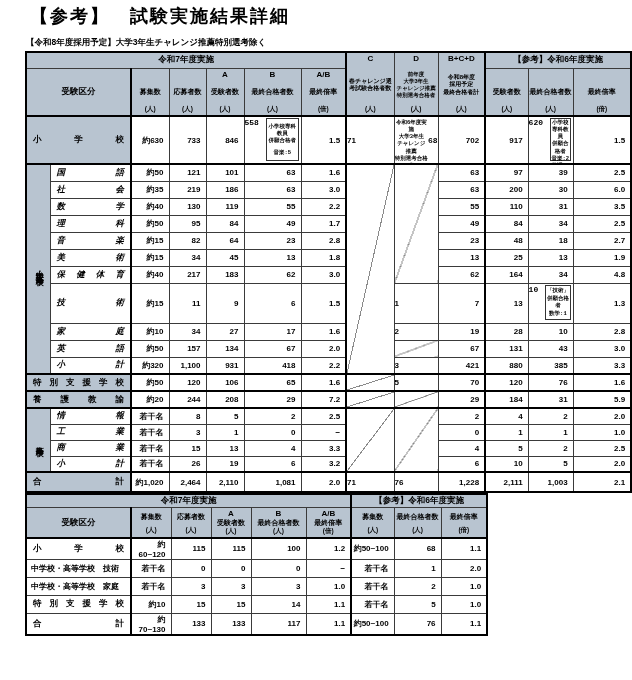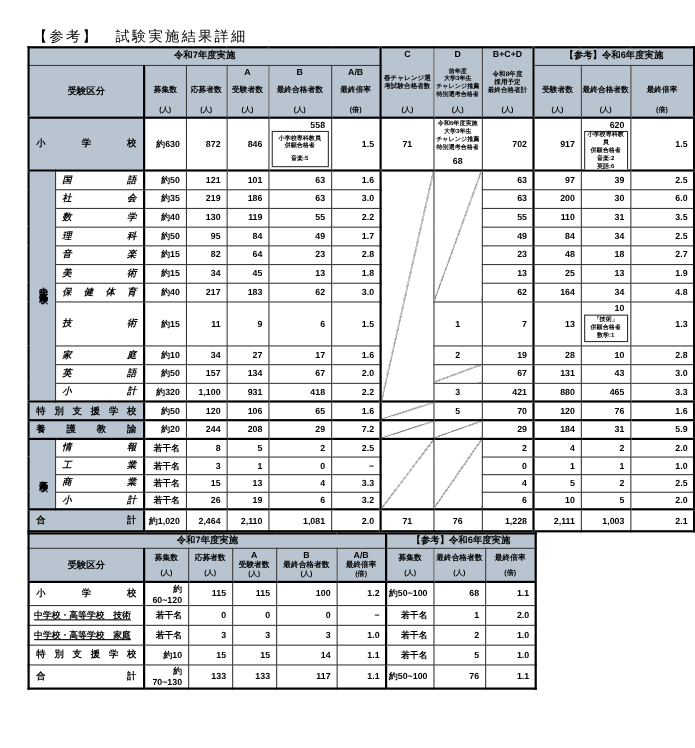--- a/index.html
+++ b/index.html
@@ -2,66 +2,67 @@
 <html><head>
 <meta charset="utf-8">
 <style>
   html,body{margin:0;padding:0;}
   body{
     width:632px;height:680px;background:#ffffff;color:#000;
     font-family:"Liberation Sans","DejaVu Sans",sans-serif;
     overflow:hidden;
   }
   .page{position:relative;width:632px;height:680px;}
-  .title{margin:24px 0 0 30px;font-size:13px;font-weight:normal;letter-spacing:2px;}
+  .title{margin:4px 0 0 30px;font-size:18px;font-weight:bold;letter-spacing:2px;}
   .subtitle{margin:7px 0 0 0;text-align:center;font-size:11px;font-weight:bold;}
   .cap{margin:9px 0 2px 26px;font-size:8.5px;font-weight:bold;}
   .cap2{margin:7px 0 2px 26px;font-size:8.5px;font-weight:bold;}
   table{border-collapse:collapse;table-layout:fixed;margin-left:25px;}
   #t1{width:605px;border:2px solid #000;}
   #t2{width:461px;border:2px solid #000;}
   td{border:1px solid #3a3a3a;padding:0;font-size:8px;vertical-align:middle;overflow:hidden;}
   .hd{background:#b8c4d0;font-weight:bold;text-align:center;}
   .banner{font-size:8.5px;}
   .num{text-align:right;padding-right:5px;font-weight:bold;background:#fff;}
-  .ctr{text-align:center;font-weight:bold;background:#fff;}
+  .ctr{text-align:left;font-weight:bold;background:#fff;}
   .lbl{background:#b8c4d0;font-weight:bold;font-size:8.5px;text-align:justify;text-align-last:justify;padding:0 6px;}
   .sublbl{background:#fff;font-weight:bold;font-size:8.5px;text-align:justify;text-align-last:justify;padding:0 6px;font-style:italic;}
   .lbl2{background:#fff;font-weight:bold;font-size:8.5px;text-align:justify;text-align-last:justify;padding:0 6px;}
-  .lbl2l{background:#fff;font-weight:bold;font-size:8px;text-align:left;text-align-last:left;padding:0 4px;text-decoration:underline;}
+  .lbl2l{background:#fff;font-weight:bold;font-size:8px;text-align:left;text-align-last:left;padding:0 4px;}
   .grp{background:#b8c4d0;text-align:center;}
   .vtext{writing-mode:vertical-rl;text-orientation:upright;font-size:8px;font-weight:bold;letter-spacing:1px;}
   .diag{background:linear-gradient(to bottom right,transparent calc(50% - 0.5px),#8a8a8a calc(50% - 0.5px),#8a8a8a calc(50% + 0.5px),transparent calc(50% + 0.5px));}
   .bl2{border-left-width:2px;border-left-color:#000;}
   .br2{border-right-width:2px;border-right-color:#000;}
   .bb2{border-bottom-width:2px;border-bottom-color:#000;}
   .bt2{border-top-width:2px;border-top-color:#000;}
   .rh16{height:16px}.rh48{height:48px}.rh17{height:17px}.rh40{height:40px}.rh20{height:20px}
   .rh13{height:13px}.rh30{height:30px}.rh18{height:18px}.rh16b{height:16px}
   .hcell{display:flex;flex-direction:column;justify-content:space-between;}
   .h46{height:46px}.h62{height:62px}.h28{height:28px}
   .hl{height:11px;font-size:8px;font-weight:bold;padding-top:1px;}
   .hn{flex:1;display:flex;align-items:center;justify-content:center;font-weight:bold;line-height:1.25;text-align:center;}
   .hu{height:10px;font-size:6.5px;font-weight:bold;}
   .f55{font-size:5.5px}.f6{font-size:6px}.f7{font-size:7px}.f85{font-size:8.5px}
   .pl{white-space:pre-line;}
-  .cellbox{display:flex;flex-direction:column;}
+  .cellbox{display:flex;flex-direction:row;font-family:Liberation Mono, monospace;}
   .cb46{height:46px}.cb38{height:38px}
   .cb-num{text-align:right;padding:1px 5px 0 0;font-weight:bold;font-size:8px;}
   .cb-box{flex:1;border:1px solid #333;margin:1px 2px 2px 2px;display:flex;flex-direction:column;justify-content:space-evenly;align-items:center;font-size:5.5px;font-weight:bold;line-height:1.3;text-align:center;background:#fff;}
   .d-label{font-size:5.5px;font-weight:bold;text-align:center;line-height:1.3;padding-top:2px;}
   .d-val{flex:1;display:flex;align-items:center;justify-content:center;font-size:8px;font-weight:bold;}
 </style>
 </head>
 <body>
 
 <div class="page">
 
   <div class="title">【参考】　試験実施結果詳細</div>
 
+  <div class="cap">【令和8年度採用予定】大学3年生チャレンジ推薦特別選考除く</div>
 
   <table id="t1">
     <colgroup>
       <col style="width:24px">
         <col style="width:81px">
         <col style="width:38px">
         <col style="width:37px">
       <col style="width:38px">
         <col style="width:57px">
         <col style="width:45px">
@@ -164,21 +165,21 @@
               <div class="hl"></div>
               <div class="hn f7">最終倍率</div>
               <div class="hu">(倍)</div>
             </div>
           </td>
     </tr>
 
     <tr class="rh48">
       <td colspan="2" class="lbl br2 bb2">小学校</td>
       <td class="num bb2">約630</td>
-      <td class="num bb2">872</td>
+      <td class="num bb2">733</td>
       <td class="num bb2">846</td>
       <td class="bb2">
             <div class="cellbox cb46">
               <div class="cb-num">558</div>
               <div class="cb-box">
                 <div class="pl">小学校専科教員
 併願合格者</div>
                 <div class="pl">音楽:5</div>
               </div>
             </div>
@@ -348,21 +349,21 @@
     <tr class="rh17">
       <td class="sublbl br2">小計</td>
       <td class="num">約320</td>
       <td class="num">1,100</td>
       <td class="num">931</td>
       <td class="num">418</td>
       <td class="num">2.2</td>
       <td class="ctr">3</td>
       <td class="num">421</td>
       <td class="num bl2">880</td>
-      <td class="num">465</td>
+      <td class="num">385</td>
       <td class="num">3.3</td>
     </tr>
 
     <tr class="rh17">
       <td colspan="2" class="lbl br2 bt2">特別支援学校</td>
       <td class="num bt2">約50</td>
       <td class="num bt2">120</td>
       <td class="num bt2">106</td>
       <td class="num bt2">65</td>
       <td class="num bt2">1.6</td>

